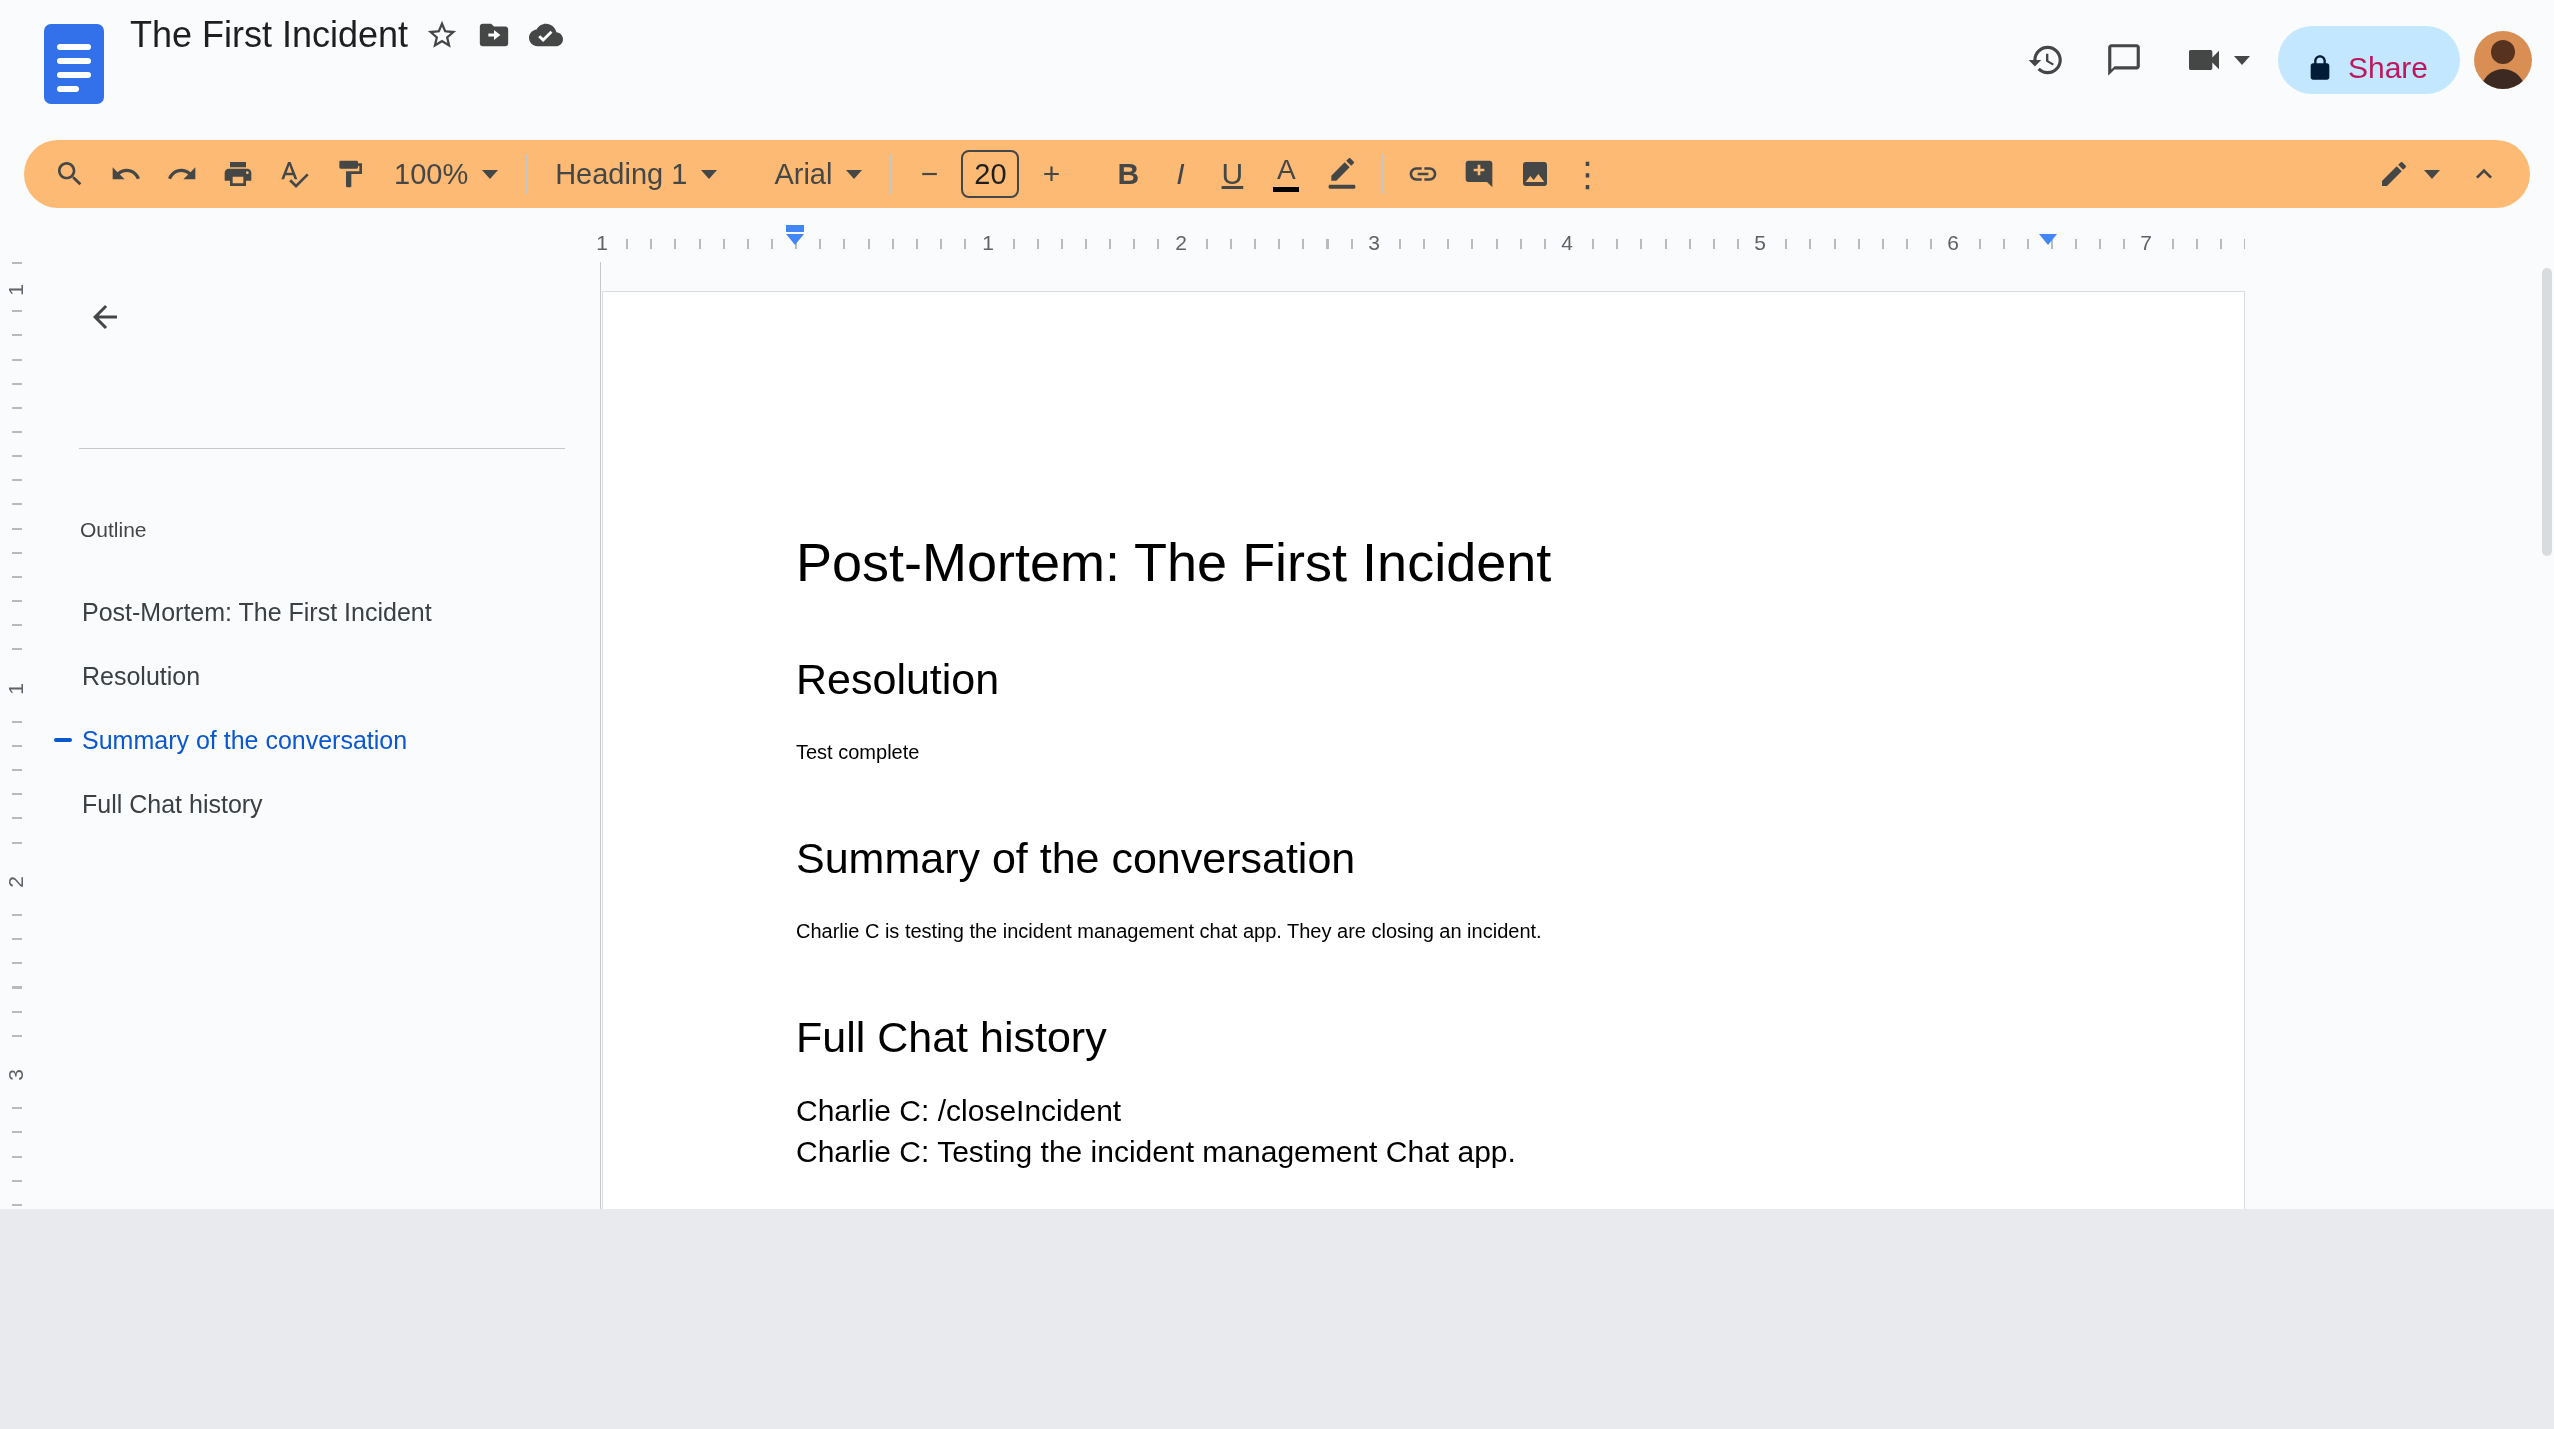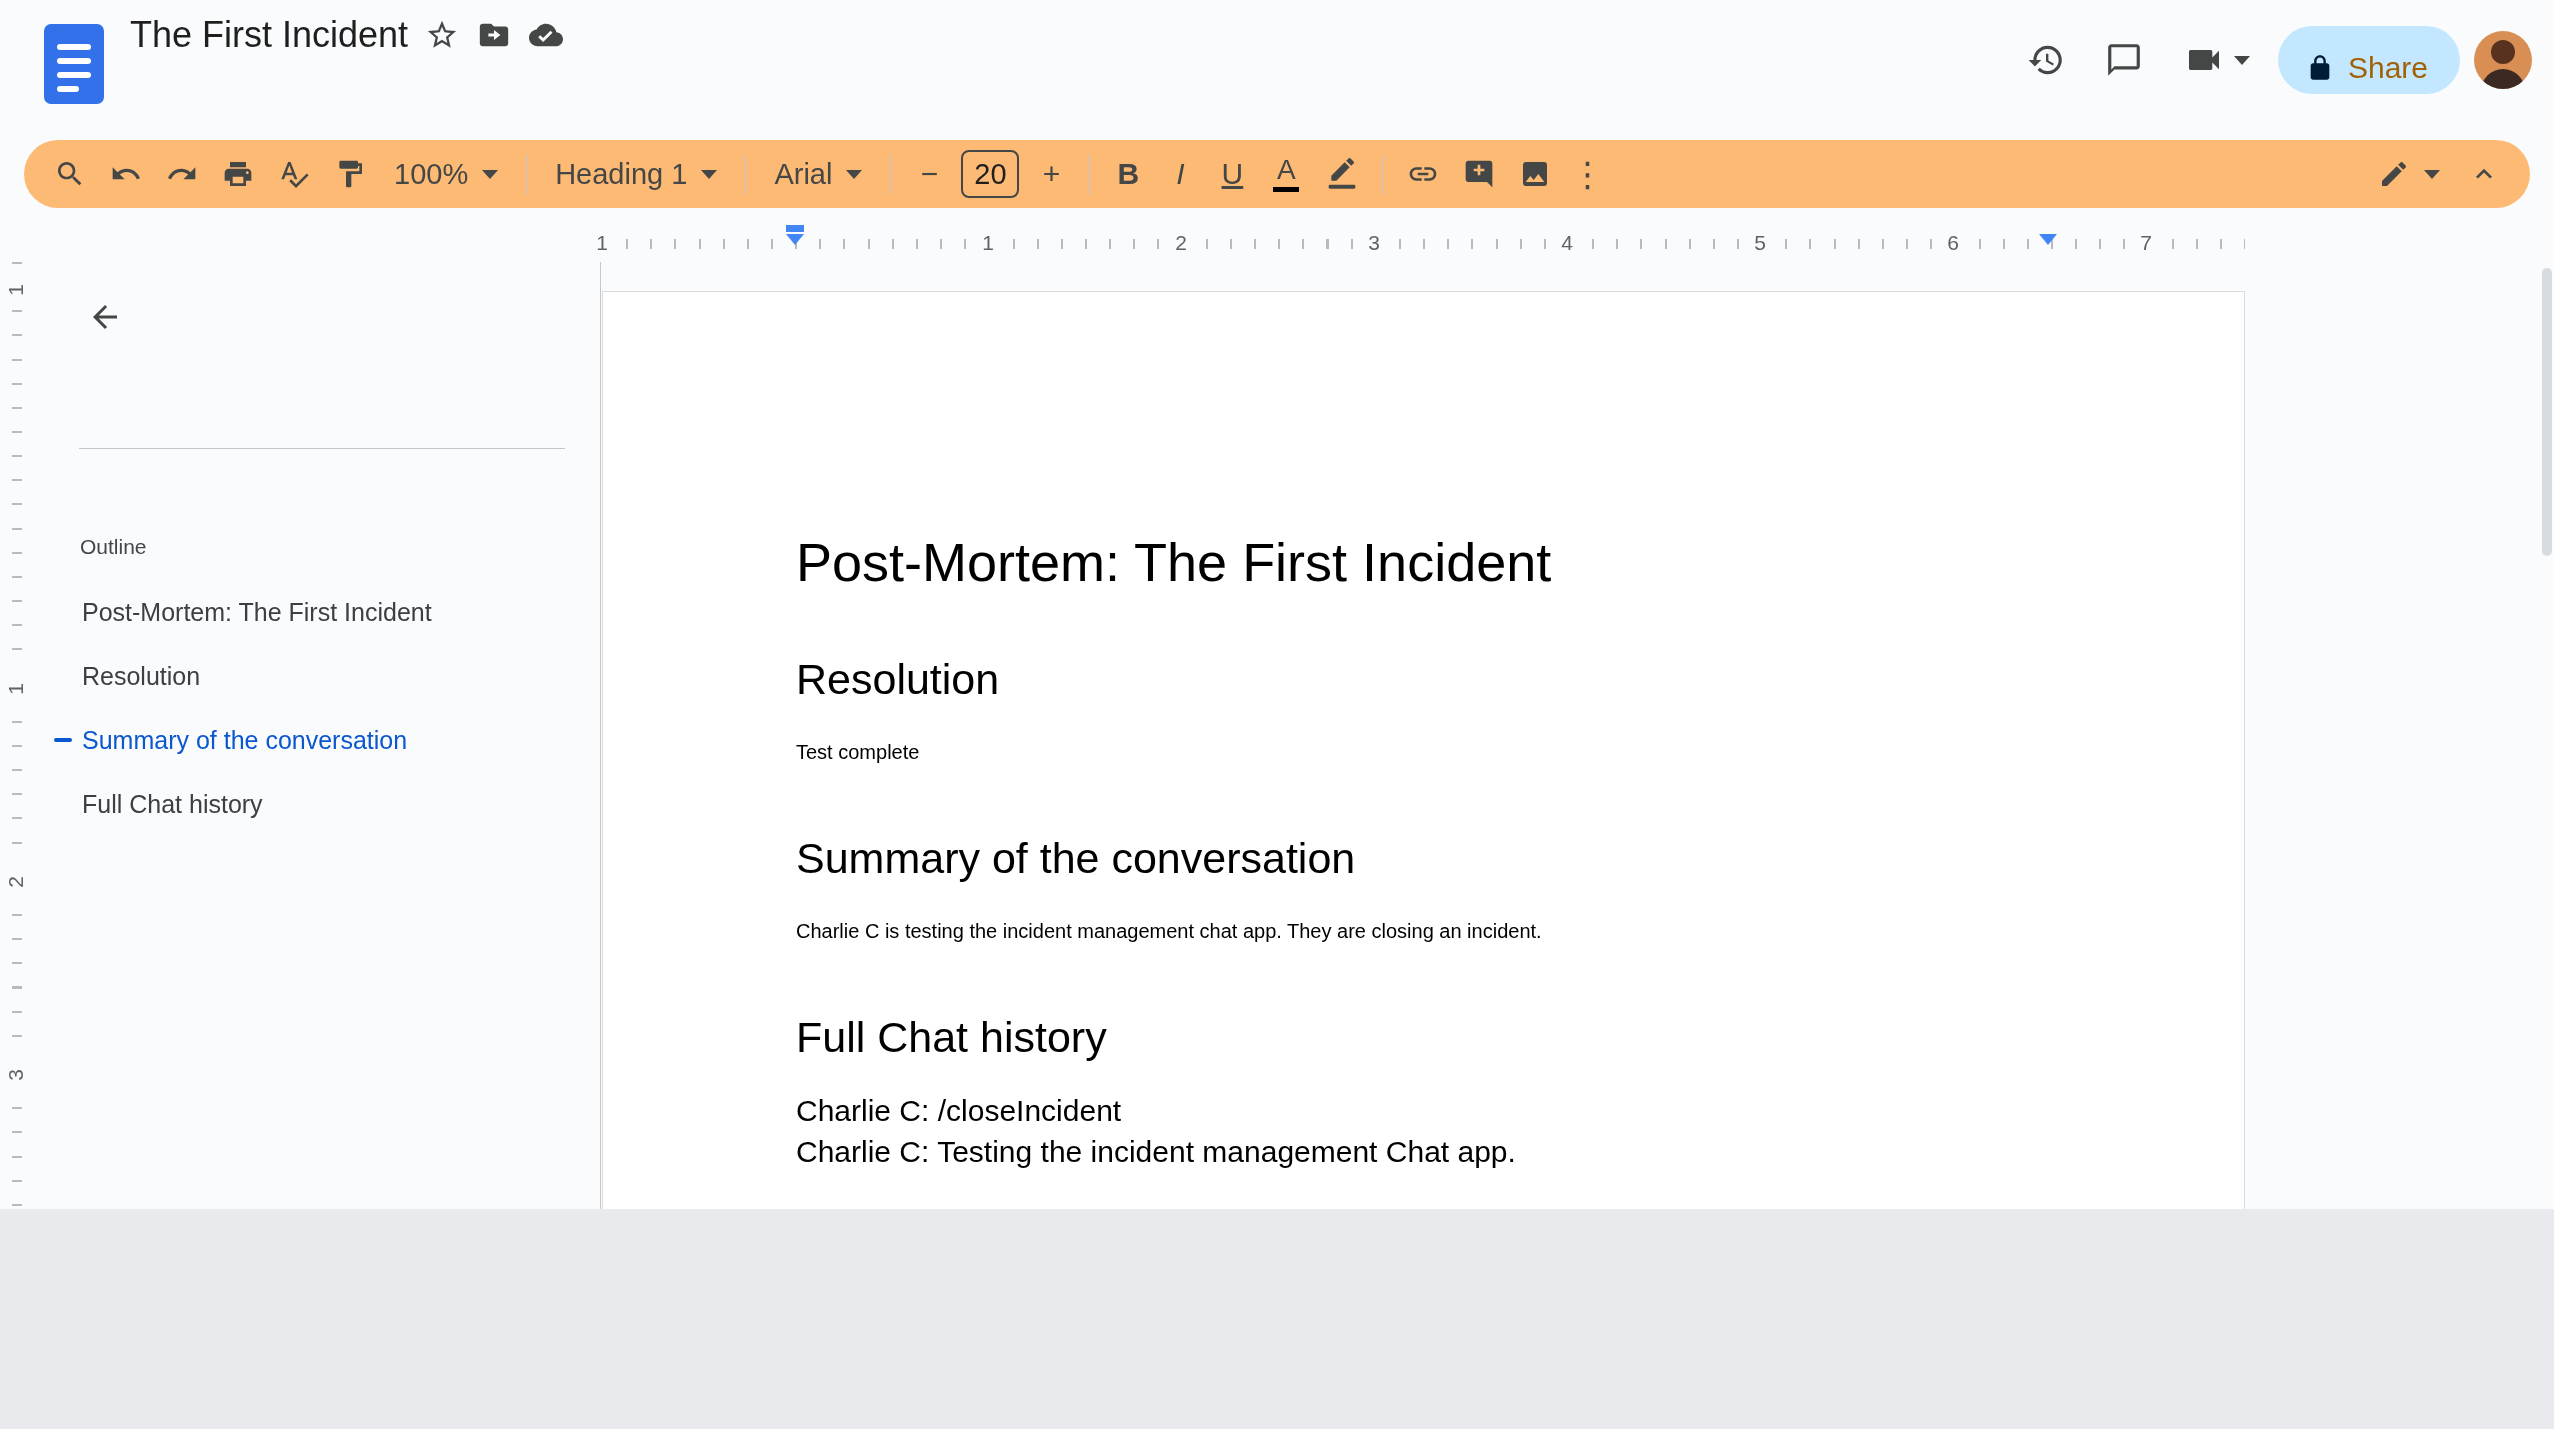--- a/index.html
+++ b/index.html
@@ -22,21 +22,21 @@
   .icon-sm { width:52px; height:52px; }
   .icon-sm svg { width:34px; height:34px; fill:currentColor; }
   .menubar { display:flex; margin-top:0px; }
   .menu-item { font-size:29px; color:#1f1f1f; padding:8px 15px; border-radius:8px; cursor:pointer; }
   .header-right { position:absolute; right:22px; top:22px; height:76px; display:flex; align-items:center; gap:14px; }
   .icon-lg { width:64px; height:64px; }
   .icon-lg svg { width:38px; height:38px; fill:currentColor; }
   .video-group { display:flex; align-items:center; gap:10px; padding:0 14px; height:64px; border-radius:32px; color:#444746; cursor:pointer; }
   .video-group svg { width:40px; height:40px; fill:currentColor; }
   .caret { width:0; height:0; border-left:8px solid transparent; border-right:8px solid transparent; border-top:9px solid #444746; }
-  .share-btn { display:flex; align-items:center; gap:14px; height:68px; padding:16px 32px 0 28px; border-radius:34px; background:#c2e7ff; color:#a16207; cursor:pointer; }
+  .share-btn { display:flex; align-items:center; gap:14px; height:68px; padding:16px 32px 0 28px; border-radius:34px; background:#c2e7ff; color:#be185d; cursor:pointer; }
   .share-btn svg { width:28px; height:28px; fill:#001d35; }
   .share-label { font-size:30px; font-weight:500; }
   .avatar { width:58px; height:58px; border-radius:50%; background:#d98e54; position:relative; overflow:hidden; cursor:pointer; }
   .avatar .head { position:absolute; top:9px; left:17px; width:24px; height:24px; border-radius:50%; background:#57331f; }
   .avatar .torso { position:absolute; bottom:-8px; left:7px; width:44px; height:28px; border-radius:22px 22px 0 0; background:#3c2a22; }
 
   
   .toolbar { position:absolute; left:24px; top:140px; width:2506px; height:68px; border-radius:34px;
              background:#fdba74; display:flex; align-items:center; padding:0 18px; }
   .tb-btn { width:56px; height:56px; flex:none; }
@@ -78,21 +78,21 @@
 
   
   .outline-panel { position:absolute; left:32px; top:262px; width:569px; bottom:0; background:#f9fbfd; border-right:1px solid #c7c7c7; }
   .back-btn { position:absolute; left:44px; top:26px; width:58px; height:58px; }
   .back-btn svg { width:36px; height:36px; fill:#444746; }
   .summary-row { position:absolute; left:47px; top:118px; width:486px; height:48px; display:flex; align-items:center; justify-content:space-between; }
   .summary-label { font-size:24px; font-weight:500; color:#444746; }
   .add-btn { width:48px; height:48px; }
   .add-btn svg { width:34px; height:34px; fill:#444746; }
   .panel-divider { position:absolute; left:47px; top:186px; width:486px; height:1px; background:#c7c7c7; }
-  .outline-label { position:absolute; left:48px; top:256px; font-size:21px; font-weight:500; color:#444746;margin-top:17px; }
+  .outline-label { position:absolute; left:48px; top:256px; font-size:21px; font-weight:500; color:#444746; }
   .outline-list { position:absolute; left:0; top:318px; width:569px; list-style:none; }
   .outline-item { position:relative; height:64px; display:flex; align-items:center; padding-left:50px; font-size:25px; color:#3c4043; cursor:pointer; border-radius:0 32px 32px 0; }
   .outline-item.active { color:#0b57d0; font-weight:500; }
   .outline-item .dash { position:absolute; left:22px; top:30px; width:18px; height:4px; background:#0b57d0; border-radius:2px; }
 
   
   .page { position:absolute; left:602px; top:291px; width:1643px; height:1400px; background:#ffffff; border:1px solid #dadce0; }
   .page-content { padding:193px; color:#000; }
   .doc-h1 { font-size:54px; font-weight:400; line-height:64px; margin:45px 0 20px 0; }
   .doc-h2 { font-size:43px; font-weight:400; line-height:50px; margin:60px 0 0 0; }

